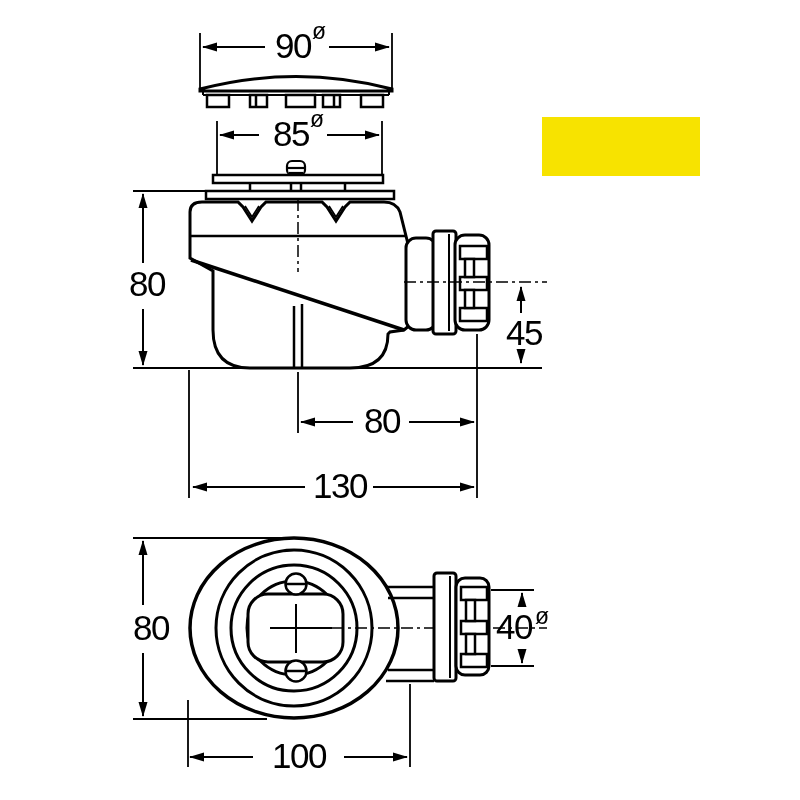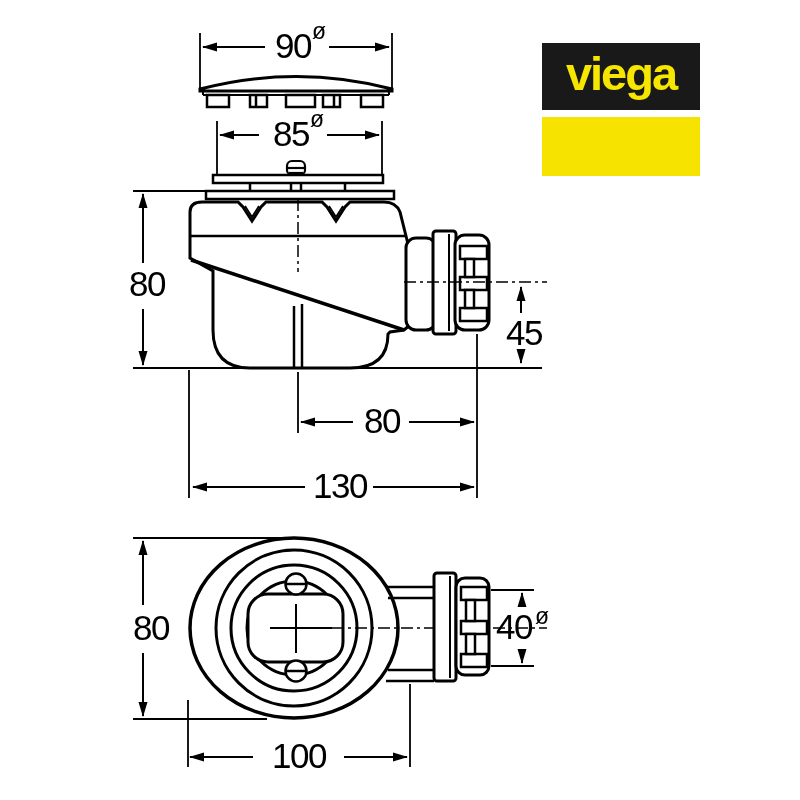--- a/index.html
+++ b/index.html
@@ -228,18 +228,15 @@
 
     <text class="dimtxt" x="151" y="640" text-anchor="middle">80</text>
 
     <text class="dimtxt" x="514" y="639" text-anchor="middle">40</text>
     <text class="diasym" x="542" y="624" text-anchor="middle">ø</text>
 
     <text class="dimtxt" x="299" y="768" text-anchor="middle">100</text>
   </g>
 </svg>
 
-<div id="logo-black" style="background: rgb(25, 25, 25);">
-  <span class="brand" style="color: rgb(247, 230, 0);">viega</span>
+<div id="logo-yellow" style="background: rgb(247, 227, 0);"></div>
+
 </div>
-<div id="logo-yellow" style="background: rgb(247, 227, 0);"></div>
-
-</div>
 
 </body></html>

